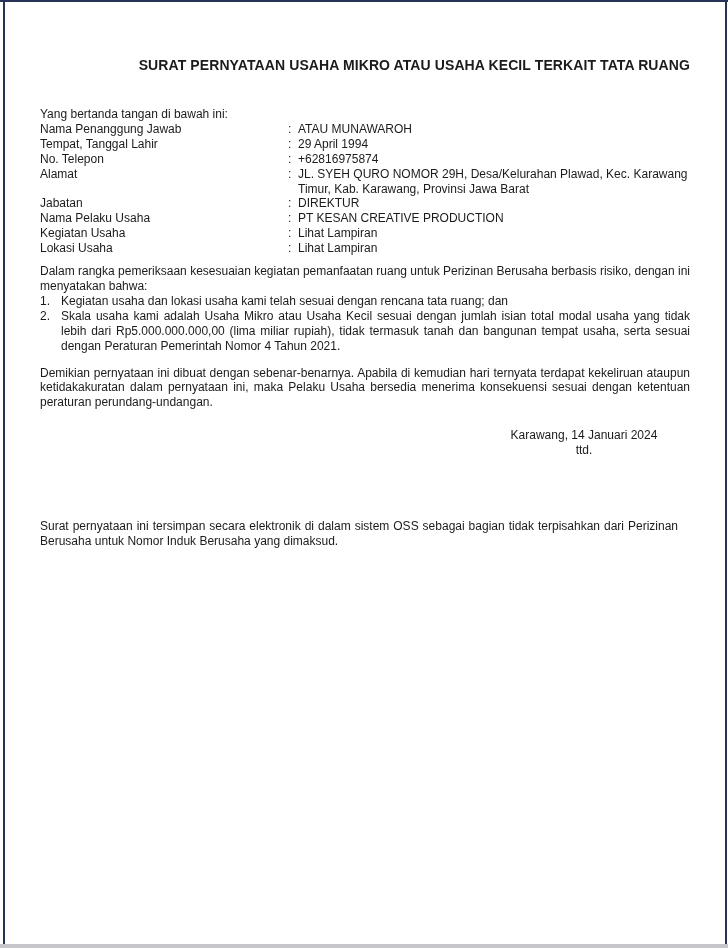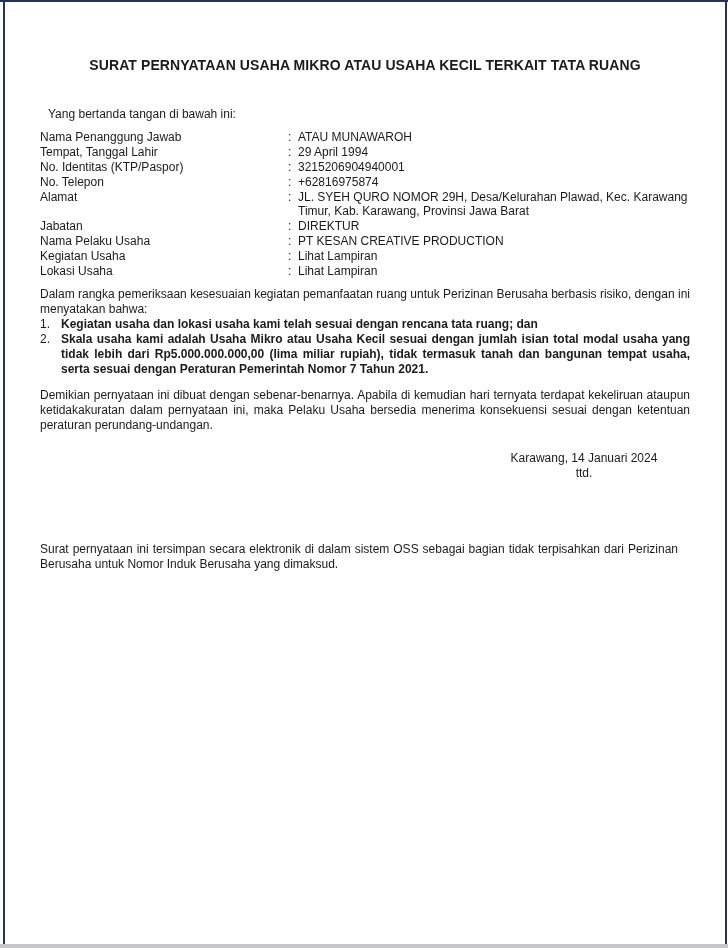--- a/index.html
+++ b/index.html
@@ -27,25 +27,25 @@
     padding: 57px 38px 0 40px;
     font-size: 12px;
     line-height: 14.9px;
   }
 
   .title {
     margin: 0 0 34px 0;
     font-size: 14px;
     line-height: 16px;
     font-weight: bold;
-    text-align: center;
+    text-align: right;
     letter-spacing: 0.1px;
   }
 
-  .intro { margin: 8px; }
+  .intro { margin: 0; }
 
   table.fields {
     border-collapse: collapse;
     width: 100%;
     table-layout: fixed;
   }
   table.fields td {
     padding: 0;
     vertical-align: top;
     font-size: 12px;
@@ -63,21 +63,21 @@
   ol.statements {
     margin: 0;
     padding: 0;
     list-style: none;
   }
   ol.statements li {
     display: flex;
     align-items: flex-start;
   }
   ol.statements .num  { flex: 0 0 21px; }
-  ol.statements .li-text { flex: 1 1 auto; text-align: justify; font-weight: bold; }
+  ol.statements .li-text { flex: 1 1 auto; text-align: justify; }
 
   p.closing { margin-top: 12px; }
 
   .signature {
     width: 212px;
     margin: 18px 0 0 auto;
     text-align: center;
   }
   .signature div { white-space: nowrap; }
 
@@ -104,25 +104,20 @@
     <tbody>
         <tr>
       <td class="f-label">Nama Penanggung Jawab</td>
       <td class="f-colon">:</td>
       <td class="f-value">ATAU MUNAWAROH</td>
     </tr>
     <tr>
       <td class="f-label">Tempat, Tanggal Lahir</td>
       <td class="f-colon">:</td>
       <td class="f-value">29 April 1994</td>
-    </tr>
-    <tr>
-      <td class="f-label">No. Identitas (KTP/Paspor)</td>
-      <td class="f-colon">:</td>
-      <td class="f-value">3215206904940001</td>
     </tr>
     <tr>
       <td class="f-label">No. Telepon</td>
       <td class="f-colon">:</td>
       <td class="f-value">+62816975874</td>
     </tr>
     <tr>
       <td class="f-label">Alamat</td>
       <td class="f-colon">:</td>
       <td class="f-value">JL. SYEH QURO NOMOR 29H, Desa/Kelurahan Plawad, Kec. Karawang Timur, Kab. Karawang, Provinsi Jawa Barat</td>
@@ -152,21 +147,21 @@
 
   <p class="para">Dalam rangka pemeriksaan kesesuaian kegiatan pemanfaatan ruang untuk Perizinan Berusaha berbasis risiko, dengan ini menyatakan bahwa:</p>
 
   <ol class="statements">
     <li>
       <span class="num">1.</span>
       <span class="li-text">Kegiatan usaha dan lokasi usaha kami telah sesuai dengan rencana tata ruang; dan</span>
     </li>
     <li>
       <span class="num">2.</span>
-      <span class="li-text">Skala usaha kami adalah Usaha Mikro atau Usaha Kecil sesuai dengan jumlah isian total modal usaha yang tidak lebih dari Rp5.000.000.000,00 (lima miliar rupiah), tidak termasuk tanah dan bangunan tempat usaha, serta sesuai dengan Peraturan Pemerintah Nomor 7 Tahun 2021.</span>
+      <span class="li-text">Skala usaha kami adalah Usaha Mikro atau Usaha Kecil sesuai dengan jumlah isian total modal usaha yang tidak lebih dari Rp5.000.000.000,00 (lima miliar rupiah), tidak termasuk tanah dan bangunan tempat usaha, serta sesuai dengan Peraturan Pemerintah Nomor 4 Tahun 2021.</span>
     </li>
   </ol>
 
   <p class="para closing">Demikian pernyataan ini dibuat dengan sebenar-benarnya. Apabila di kemudian hari ternyata terdapat kekeliruan ataupun ketidakakuratan dalam pernyataan ini, maka Pelaku Usaha bersedia menerima konsekuensi sesuai dengan ketentuan peraturan perundang-undangan.</p>
 
   <div class="signature">
     <div>Karawang, 14 Januari 2024</div>
     <div>ttd.</div>
   </div>
 

